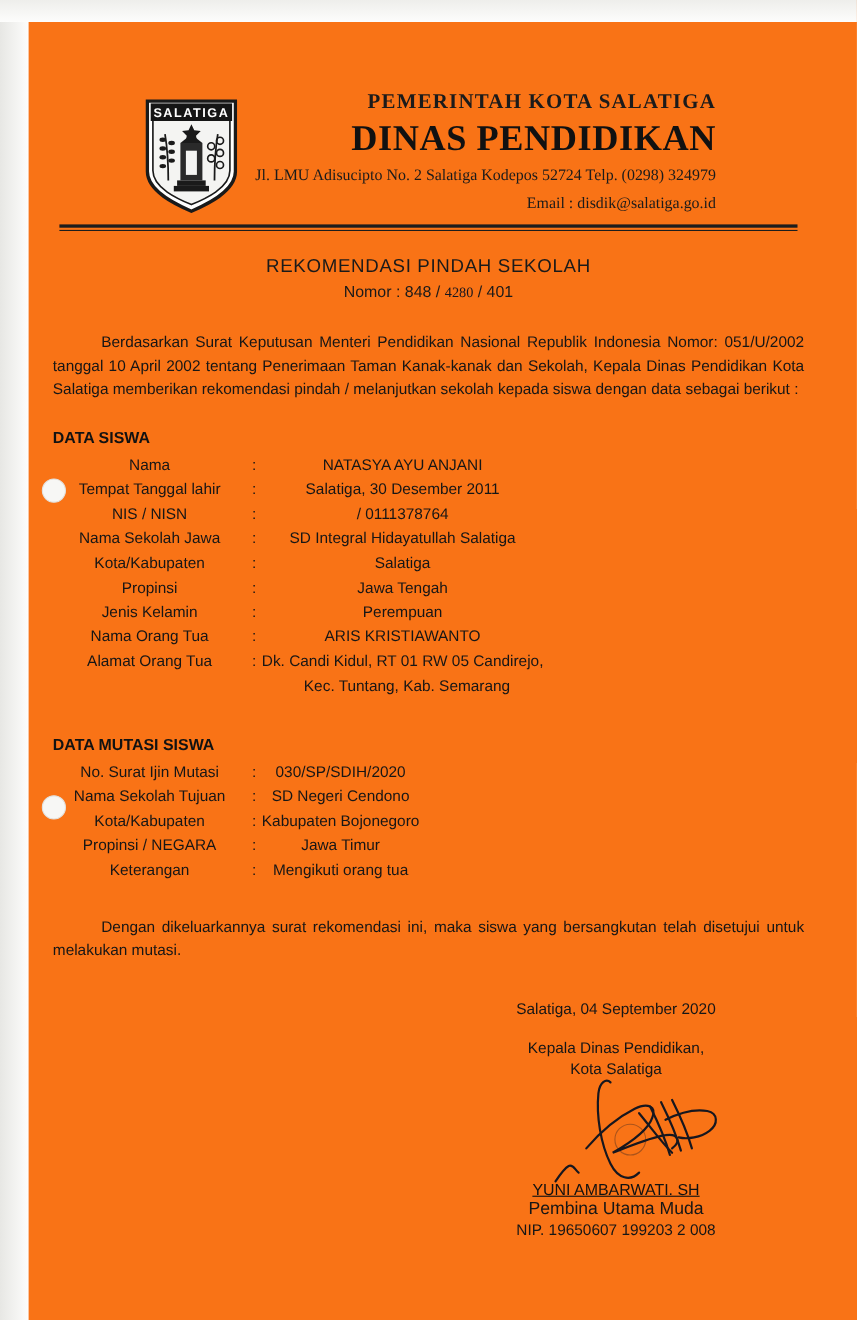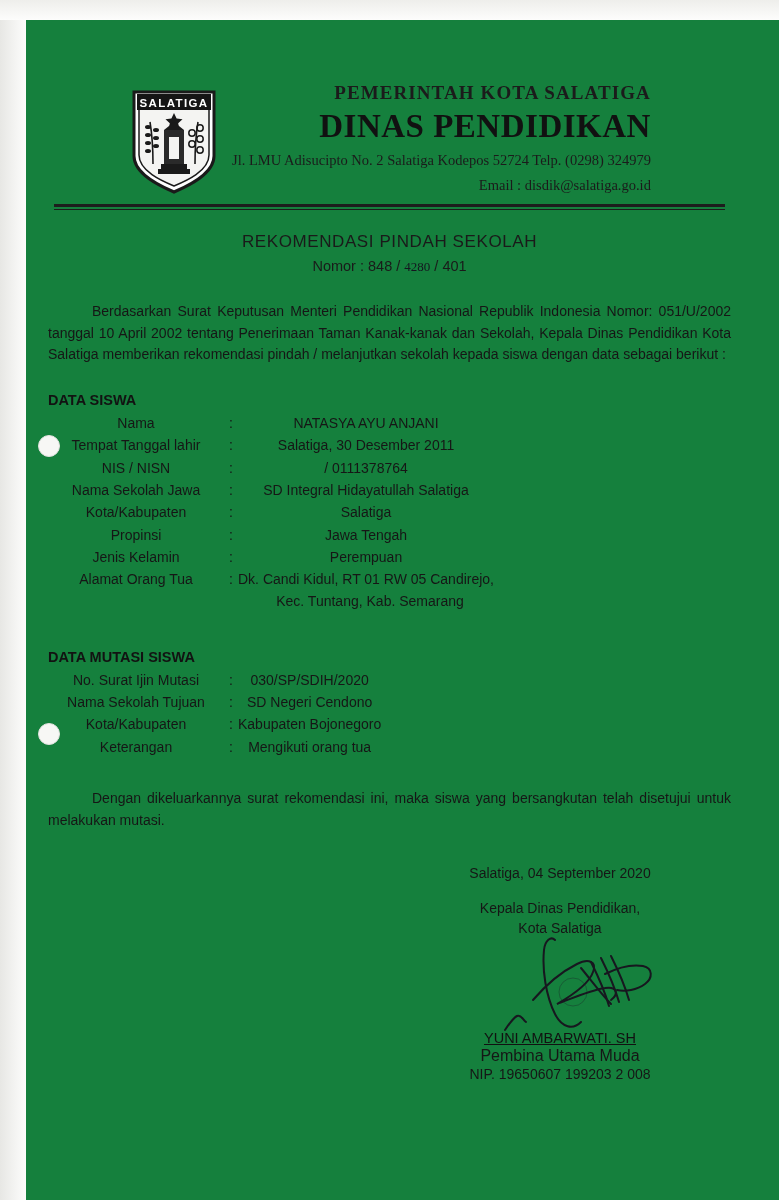--- a/index.html
+++ b/index.html
@@ -11,21 +11,21 @@
     width: 779px;
     height: 1200px;
     position: relative;
     font-family: "Liberation Sans", sans-serif;
     color: #111;
     overflow: hidden;
   }
   .page {
     position: absolute;
     inset: 0;
-    background: #15803d;
+    background: #f97316;
   }
   
   .scan-shade-left {
     position: absolute;
     left: 0; top: 0; bottom: 0;
     width: 26px;
     background: linear-gradient(to right, #e7e7e4, #fdfdfc);
     pointer-events: none;
   }
   .scan-shade-top {
@@ -338,20 +338,25 @@
           <td class="lbl">Propinsi</td>
           <td class="col">:</td>
           <td class="val">Jawa Tengah</td>
         </tr>
         <tr>
           <td class="lbl">Jenis Kelamin</td>
           <td class="col">:</td>
           <td class="val">Perempuan</td>
         </tr>
         <tr>
+          <td class="lbl">Nama Orang Tua</td>
+          <td class="col">:</td>
+          <td class="val">ARIS KRISTIAWANTO</td>
+        </tr>
+        <tr>
           <td class="lbl">Alamat Orang Tua</td>
           <td class="col">:</td>
           <td class="val">Dk. Candi Kidul, RT 01 RW 05 Candirejo,</td>
         </tr>
         <tr>
           <td class="lbl"></td>
           <td class="col"></td>
           <td class="val cont">Kec. Tuntang, Kab. Semarang</td>
         </tr>
       </tbody>
@@ -367,20 +372,25 @@
         </tr>
         <tr>
           <td class="lbl">Nama Sekolah Tujuan</td>
           <td class="col">:</td>
           <td class="val">SD Negeri Cendono</td>
         </tr>
         <tr>
           <td class="lbl">Kota/Kabupaten</td>
           <td class="col">:</td>
           <td class="val">Kabupaten Bojonegoro</td>
+        </tr>
+        <tr>
+          <td class="lbl">Propinsi / NEGARA</td>
+          <td class="col">:</td>
+          <td class="val">Jawa Timur</td>
         </tr>
         <tr>
           <td class="lbl">Keterangan</td>
           <td class="col">:</td>
           <td class="val">Mengikuti orang tua</td>
         </tr>
       </tbody>
     </table>
 
     <div class="closing">Dengan dikeluarkannya surat rekomendasi ini, maka siswa yang bersangkutan telah disetujui untuk melakukan mutasi.</div>

